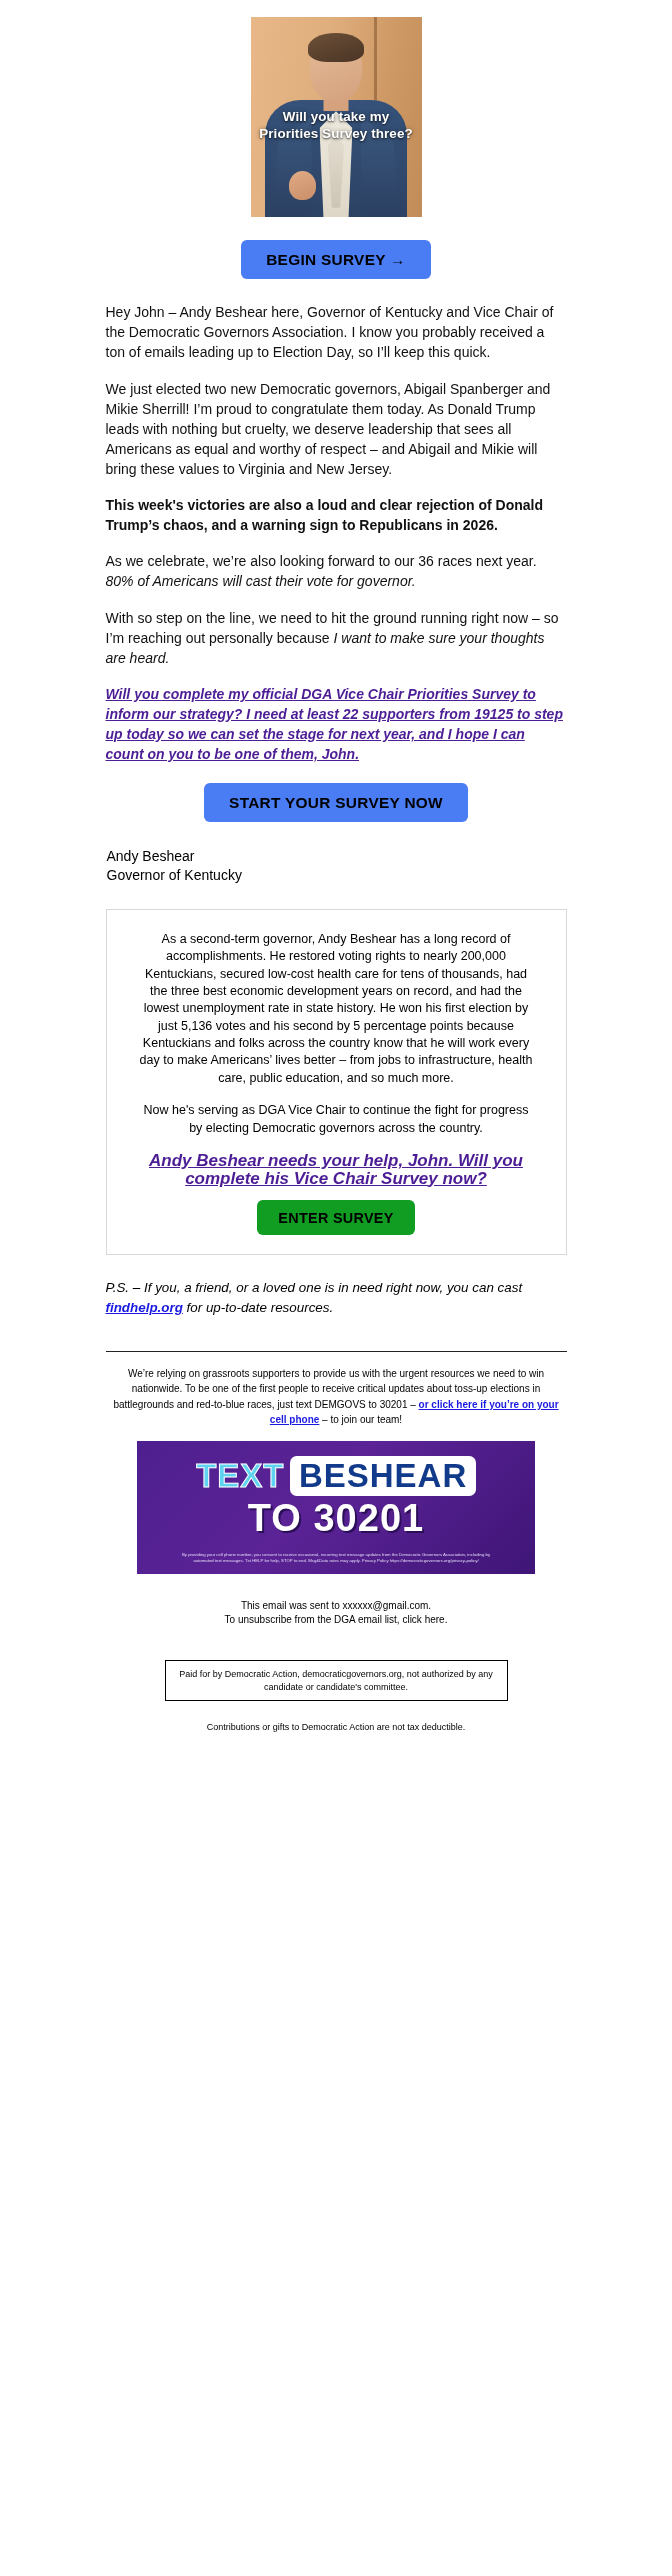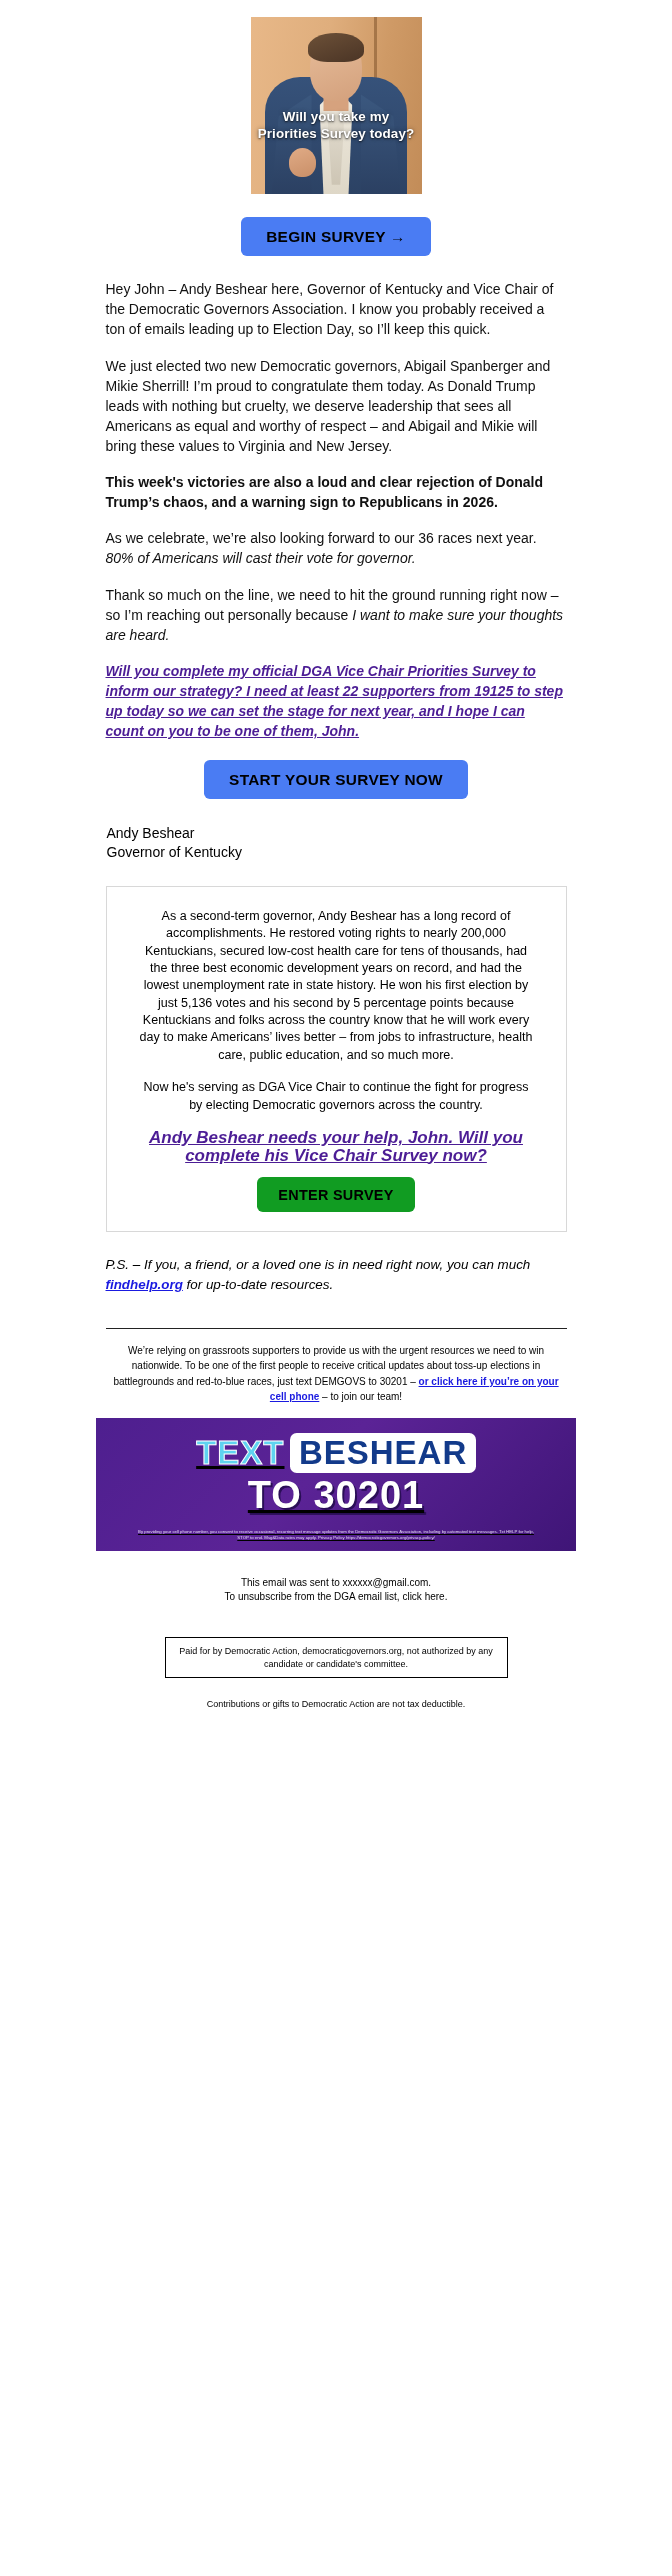--- a/index.html
+++ b/index.html
@@ -12,21 +12,21 @@
     -webkit-font-smoothing:antialiased;
   }
   .email { width:672px; margin:0 auto; background:#fff; padding-top:17.3px; }
   .inner { width:461px; margin:0 auto; }
 
   
   .hero-wrap { text-align:center; }
   .hero {
     position:relative;
     display:inline-block;
-    width:171px; height:177px;
+    width:171px; height:200px;
     overflow:hidden;
     background:#d9a273;
   }
   .hero .bg {
     position:absolute; inset:0;
     background:
       linear-gradient(100deg,#e8b888 0%,#dfae7d 40%,#cf9a66 70%,#c28c58 100%);
   }
   .hero .wallline {
     position:absolute; top:0; bottom:0; left:72%; width:2.9px;
@@ -145,26 +145,25 @@
     border:0; border-top:1.9px solid #222;
     margin:33px 0 13.4px 0;
   }
   .grass {
     font-size:10px; line-height:15.4px; text-align:center; margin:0 0 13.4px 0;
   }
   .grass a { color:#1a1ae0; font-weight:bold; text-decoration:underline; }
 
   
   .banner {
-    width:480px; margin:11px auto 0 auto;
+    width:398px; margin:11px auto 0 auto;
     background:linear-gradient(135deg,#4e1f8f 0%,#5b2396 45%,#3f1577 100%);
     padding:15.4px 11.5px 9.6px 11.5px;
     text-align:center;
     position:relative;
-    text-decoration:underline;
   }
   .banner .l1 {
     font-size:33px; font-weight:bold; letter-spacing:1px;
     line-height:38px; white-space:nowrap;
   }
   .banner .l1 .txt { color:#5fd3f0; -webkit-text-stroke:1px #fff; }
   .banner .l1 .name {
     color:#123a8a; background:#ffffff;
     padding:1px 8.6px; border-radius:6.7px; margin-left:5.8px;
     display:inline-block;
@@ -202,60 +201,60 @@
       <div class="shirt"></div>
       <div class="lapelL"></div>
       <div class="lapelR"></div>
       <div class="tie"></div>
       <div class="neck"></div>
       <div class="head"></div>
       <div class="hair"></div>
       <div class="hand"></div>
       <div class="cap">
         <div>Will you take my</div>
-        <div>Priorities Survey today?</div>
+        <div>Priorities Survey three?</div>
       </div>
     </div>
   </div>
 
   <div class="inner">
 
     <div class="btn-row" style="margin:19px 0 23px 0;">
       <a class="btn btn-blue" href="#">BEGIN SURVEY →</a>
     </div>
 
     <p class="body">Hey John – Andy Beshear here, Governor of Kentucky and Vice Chair of the Democratic Governors Association. I know you probably received a ton of emails leading up to Election Day, so I’ll keep this quick.</p>
 
     <p class="body">We just elected two new Democratic governors, Abigail Spanberger and Mikie Sherrill! I’m proud to congratulate them today. As Donald Trump leads with nothing but cruelty, we deserve leadership that sees all Americans as equal and worthy of respect – and Abigail and Mikie will bring these values to Virginia and New Jersey.</p>
 
     <p class="body bold">This week's victories are also a loud and clear rejection of Donald Trump’s chaos, and a warning sign to Republicans in 2026.</p>
 
     <p class="body"><span>As we celebrate, we’re also looking forward to our 36 races next year. </span><span class="ital">80% of Americans will cast their vote for governor.</span></p>
 
-    <p class="body"><span>Thank so much on the line, we need to hit the ground running right now – so I’m reaching out personally because </span><span class="ital">I want to make sure your thoughts are heard.</span></p>
+    <p class="body"><span>With so step on the line, we need to hit the ground running right now – so I’m reaching out personally because </span><span class="ital">I want to make sure your thoughts are heard.</span></p>
 
     <span class="linkblock"><a class="link" href="#">Will you complete my official DGA Vice Chair Priorities Survey to inform our strategy? I need at least 22 supporters from 19125 to step up today so we can set the stage for next year, and I hope I can count on you to be one of them, John.</a></span>
 
     <div class="btn-row" style="margin:19px 0 25px 0;">
       <a class="btn btn-blue" href="#">START YOUR SURVEY NOW</a>
     </div>
 
     <p class="sig-block">Andy Beshear</p>
     <p class="sig-block">Governor of Kentucky</p>
 
     <div class="biobox">
       <p>As a second-term governor, Andy Beshear has a long record of accomplishments. He restored voting rights to nearly 200,000 Kentuckians, secured low-cost health care for tens of thousands, had the three best economic development years on record, and had the lowest unemployment rate in state history. He won his first election by just 5,136 votes and his second by 5 percentage points because Kentuckians and folks across the country know that he will work every day to make Americans’ lives better – from jobs to infrastructure, health care, public education, and so much more.</p>
       <p>Now he's serving as DGA Vice Chair to continue the fight for progress by electing Democratic governors across the country.</p>
       <span class="bio-link"><a class="link" href="#">Andy Beshear needs your help, John. Will you complete his Vice Chair Survey now?</a></span>
       <div class="btn-row">
         <a class="btn btn-green" href="#">ENTER SURVEY</a>
       </div>
     </div>
 
-    <p class="ps"><span>P.S. – If you, a friend, or a loved one is in need right now, you can much </span><a href="#">findhelp.org</a><span> for up-to-date resources.</span></p>
+    <p class="ps"><span>P.S. – If you, a friend, or a loved one is in need right now, you can cast </span><a href="#">findhelp.org</a><span> for up-to-date resources.</span></p>
 
     <hr class="rule">
 
     <p class="grass"><span>We’re relying on grassroots supporters to provide us with the urgent resources we need to win nationwide. To be one of the first people to receive critical updates about toss-up elections in battlegrounds and red-to-blue races, just text DEMGOVS to 30201 – </span><a href="#">or click here if you’re on your cell phone</a><span> – to join our team!</span></p>
   </div>
 
   <div class="banner">
     <div class="l1">
       <span class="txt">TEXT</span><span class="name">BESHEAR</span>
     </div>

